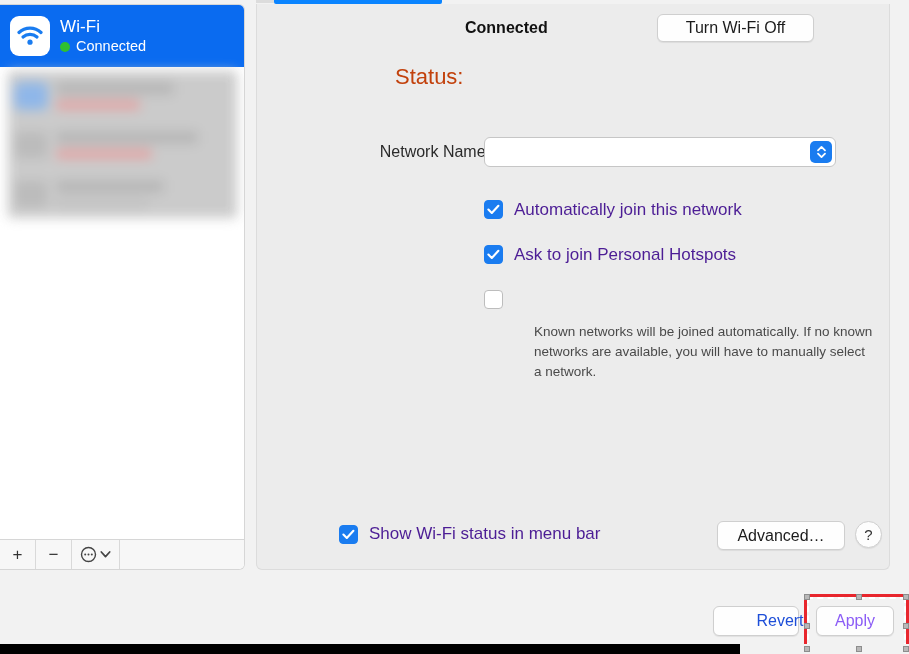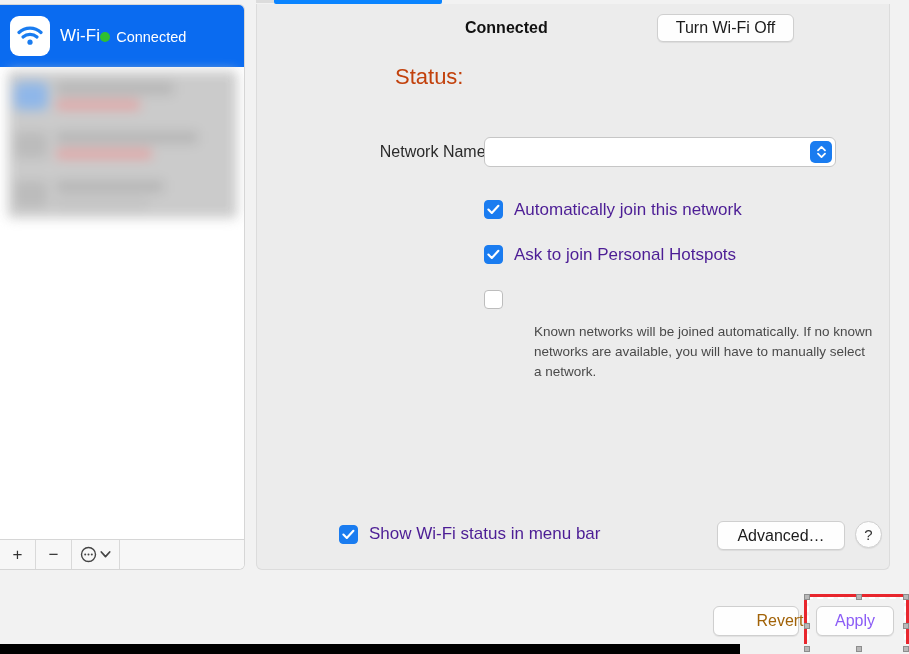--- a/index.html
+++ b/index.html
@@ -91,20 +91,21 @@
     flex: 0 0 40px;
     border-radius: 9px;
     background: #ffffff;
     display: flex;
     align-items: center;
     justify-content: center;
     margin-right: 10px;
   }
   .svc-text {
     display: flex;
+    flex-direction: column;
     justify-content: center;
     line-height: 1.15;
   }
   .svc-name {
     font-size: 17px;
     color: #ffffff;
     font-weight: 400;
     letter-spacing: 0.1px;
   }
   .svc-status-line {
@@ -232,21 +233,21 @@
     left: 208px;
     top: 6px;
     font-size: 16px;
     font-weight: bold;
     color: #111;
   }
   #turn-wifi-off-button {
     position: absolute;
     left: 400px;
     top: 1px;
-    width: 137px;
+    width: 157px;
     height: 28px;
     background: #fefefe;
     border: 1px solid #cfcfcf;
     border-radius: 6px;
     box-shadow: 0 1px 1px rgba(0,0,0,.07);
     font-size: 16px;
     color: #1b1b1b;
     display: flex;
     align-items: center;
     justify-content: center;
@@ -409,21 +410,21 @@
     position: absolute;
     left: 713px;
     top: 606px;
     width: 86px;
     height: 30px;
     background: #fefefe;
     border: 1px solid #cfcfcf;
     border-radius: 6px;
     box-shadow: 0 1px 1px rgba(0,0,0,.07);
     font-size: 16px;
-    color: #a16207;
+    color: #1d4ed8;
     display: flex;
     align-items: center;
     justify-content: center;
     box-sizing: border-box;
     padding-left: 48px;
   }
   #apply-button {
     position: absolute;
     left: 816px;
     top: 606px;

